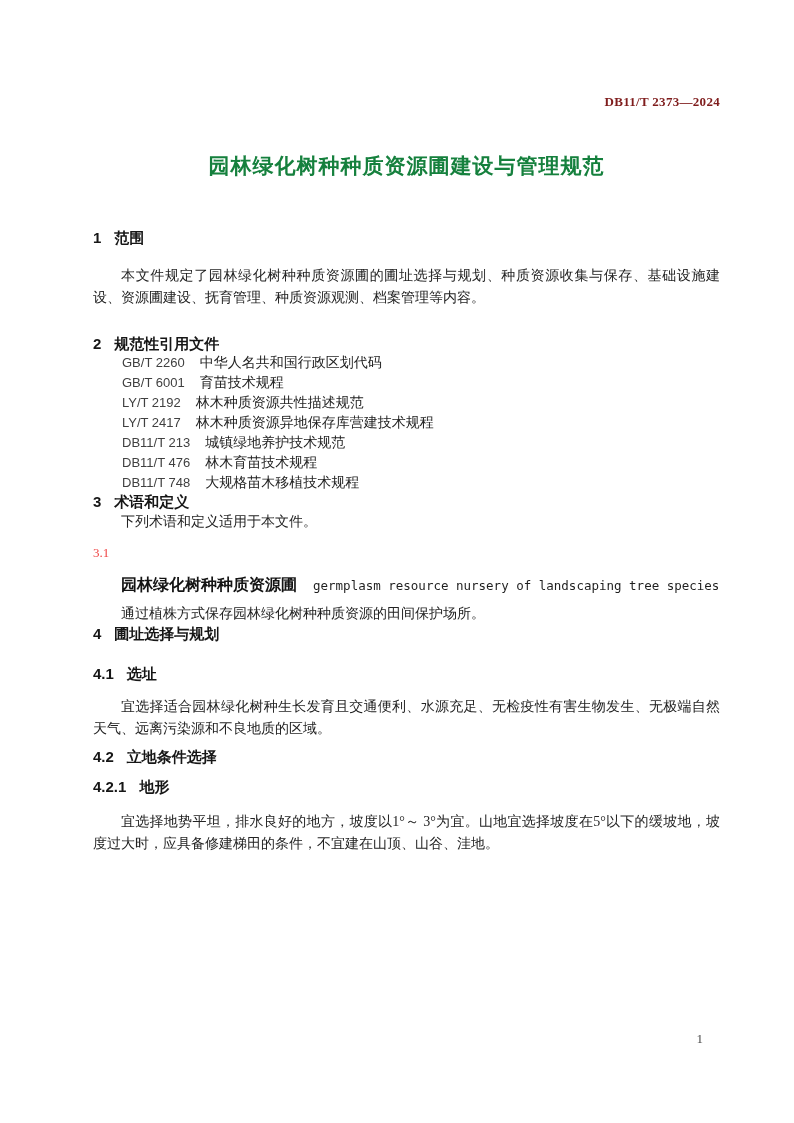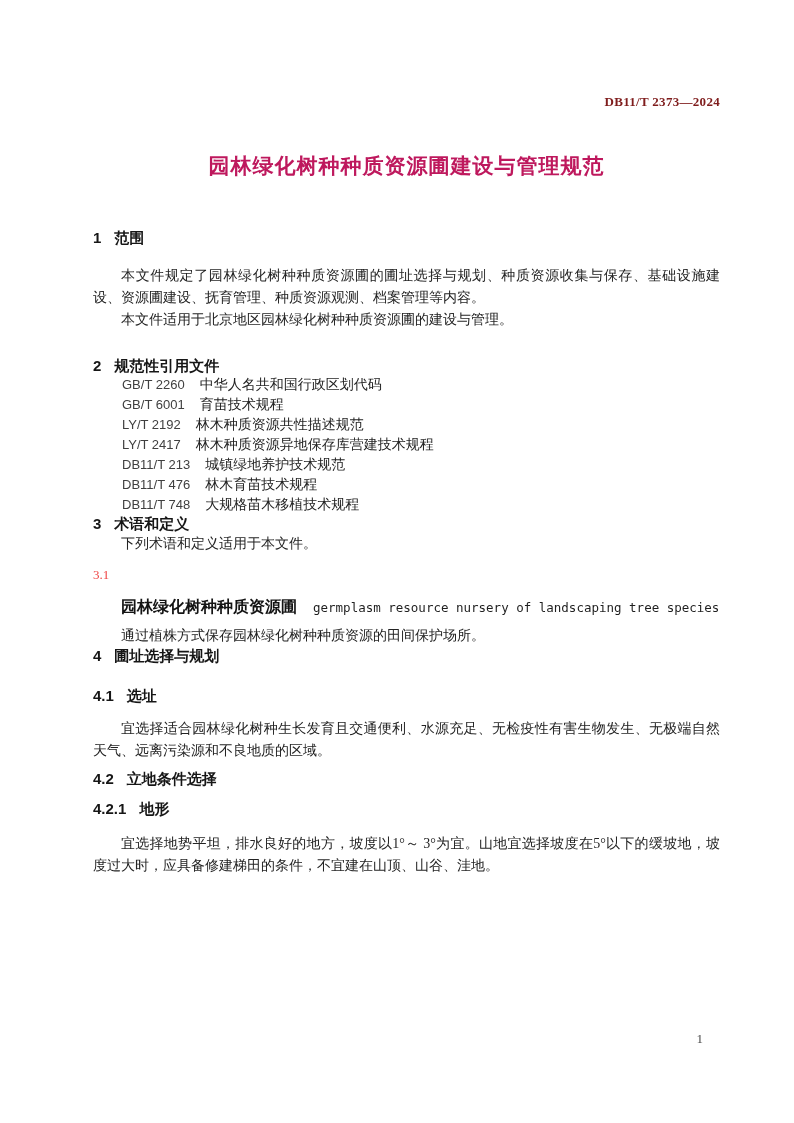--- a/index.html
+++ b/index.html
@@ -23,21 +23,21 @@
     font-size:13px;line-height:18px;
     letter-spacing:.3px;
     color:#7f1d1d;
   }
   .title{
     margin-top:41px;
     text-align:center;
     font-family:"Liberation Sans","DejaVu Sans",sans-serif;
     font-weight:700;
     font-size:21px;line-height:28px;
-    color:#be185d;
+    color:#15803d;
     letter-spacing:1px;
   }
   .h1,.h2,.h3{
     font-family:"Liberation Sans","DejaVu Sans",sans-serif;
     font-weight:700;
     font-size:15px;line-height:18px;
     color:#161616;
   }
   .hnum{margin-right:13px;}
   .para{
@@ -97,21 +97,20 @@
 <div class="page">
 
   <div class="doc-code">DB11/T 2373—2024</div>
 
   <div class="title">园林绿化树种种质资源圃建设与管理规范</div>
 
   <div class="h1 mt49">
     <span class="hnum">1</span><span>范围</span>
   </div>
   <div class="para mt18">本文件规定了园林绿化树种种质资源圃的圃址选择与规划、种质资源收集与保存、基础设施建设、资源圃建设、抚育管理、种质资源观测、档案管理等内容。</div>
-  <div class="para mt0">本文件适用于北京地区园林绿化树种种质资源圃的建设与管理。</div>
 
   <div class="h1 mt26">
     <span class="hnum">2</span><span>规范性引用文件</span>
   </div>
   <ul class="refs">
     <li class="ref-line"><span class="ref-code">GB/T 2260</span><span>中华人名共和国行政区划代码</span></li>
     <li class="ref-line"><span class="ref-code">GB/T 6001</span><span>育苗技术规程</span></li>
     <li class="ref-line"><span class="ref-code">LY/T 2192</span><span>林木种质资源共性描述规范</span></li>
     <li class="ref-line"><span class="ref-code">LY/T 2417</span><span>林木种质资源异地保存库营建技术规程</span></li>
     <li class="ref-line"><span class="ref-code">DB11/T 213</span><span>城镇绿地养护技术规范</span></li>

